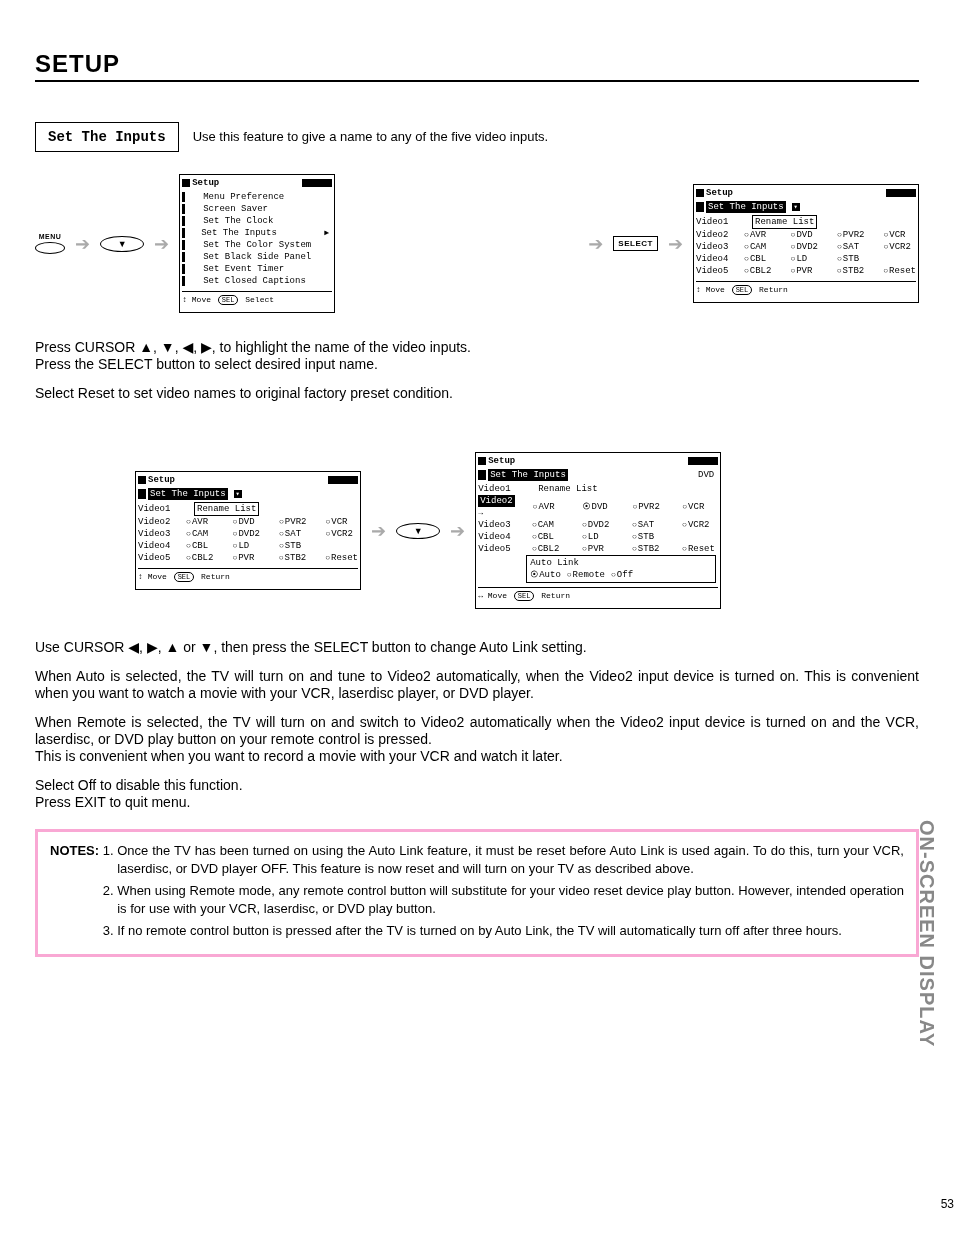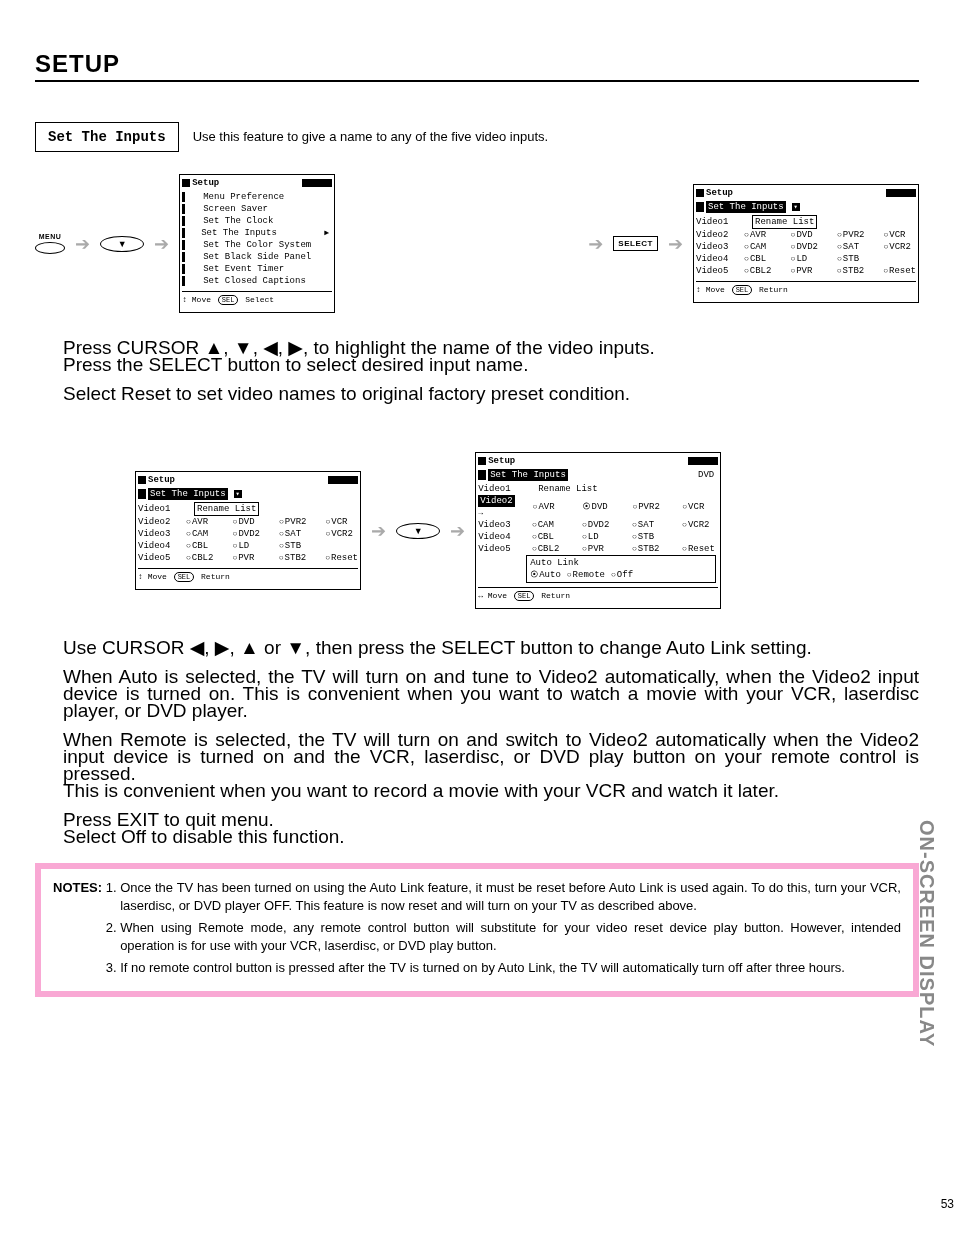--- a/index.html
+++ b/index.html
@@ -65,22 +65,22 @@
   .osd .foot .ksel { border:1px solid #000; border-radius:6px; padding:0 3px; font-size:7px; margin:0 2px;text-align:center;}
   .osd .cell { display:inline-block; width:42px;}
   .osd .lab  { display:inline-block; width:44px;}
   .osd .circ::before { content:"○"; margin-right:1px; font-size:8px;}
   .osd .dot::before  { content:"⦿"; margin-right:1px; font-size:8px;}
   .osd .hl { background:#000; color:#fff; padding:0 2px; margin-right:4px; display:inline-block;}
   .osd .dropbox { width:8px; height:8px; background:#000; color:#fff; font-size:7px; display:inline-flex; align-items:center; justify-content:center; margin-left:6px;}
   .osd .rarrow { font-size:8px; margin-left:2px;}
   .osd .rside { margin-left:auto; padding-right:4px;}
   .osd .inner { border:1px solid #000; margin:0 2px 0 48px; padding:1px 3px;}
-  .body-text { font-size:19px; line-height:17px; text-align:justify;margin-left:28px;}
-  .notes-box { border:6px solid #f9a8d4; padding:10px 12px; font-size:13px; line-height:18px; text-align:justify; margin-top:18px;}
+  .body-text { font-size:14px; line-height:17px; text-align:justify;}
+  .notes-box { border:3px solid #f9a8d4; padding:10px 12px; font-size:13px; line-height:18px; text-align:justify; margin-top:18px;}
   .notes-box .nlabel { font-weight:bold; display:inline-block; width:60px; vertical-align:top;}
   .notes-box ol { margin:0; padding-left:18px;}
   .notes-box li { margin-bottom:4px;}
   .side-label {
     position:absolute; right:16px; top:820px;
     writing-mode:vertical-rl; font-size:20px; font-weight:bold; letter-spacing:1px; color:#888;
   }
   .page-num { position:absolute; bottom:24px; left:0; right:0; text-align:right; font-size:12px;}
 
   .osd-a { width:150px; }
@@ -343,22 +343,22 @@
 
     <div style="height:30px"></div>
     <div class="body-text">
       <div>Use CURSOR ◀, ▶, ▲ or ▼, then press the SELECT button to change Auto Link setting.</div>
       <div style="height:12px"></div>
       <div>When Auto is selected, the TV will turn on and tune to Video2 automatically, when the Video2 input device is turned on. This is convenient when you want to watch a movie with your VCR, laserdisc player, or DVD player.</div>
       <div style="height:12px"></div>
       <div>When Remote is selected, the TV will turn on and switch to Video2 automatically when the Video2 input device is turned on and the VCR, laserdisc, or DVD play button on your remote control is pressed.</div>
       <div>This is convenient when you want to record a movie with your VCR and watch it later.</div>
       <div style="height:12px"></div>
+      <div>Select Off to disable this function.</div>
       <div>Press EXIT to quit menu.</div>
-      <div>Select Off to disable this function.</div>
     </div>
 
     <div class="notes-box">
       <div style="display:flex;">
         <span class="nlabel">NOTES:</span>
         <ol>
           <li>Once the TV has been turned on using the Auto Link feature, it must be reset before Auto Link is used again. To do this, turn your VCR, laserdisc, or DVD player OFF. This feature is now reset and will turn on your TV as described above.</li>
           <li>When using Remote mode, any remote control button will substitute for your video reset device play button. However, intended operation is for use with your VCR, laserdisc, or DVD play button.</li>
           <li>If no remote control button is pressed after the TV is turned on by Auto Link, the TV will automatically turn off after three hours.</li>
         </ol>

